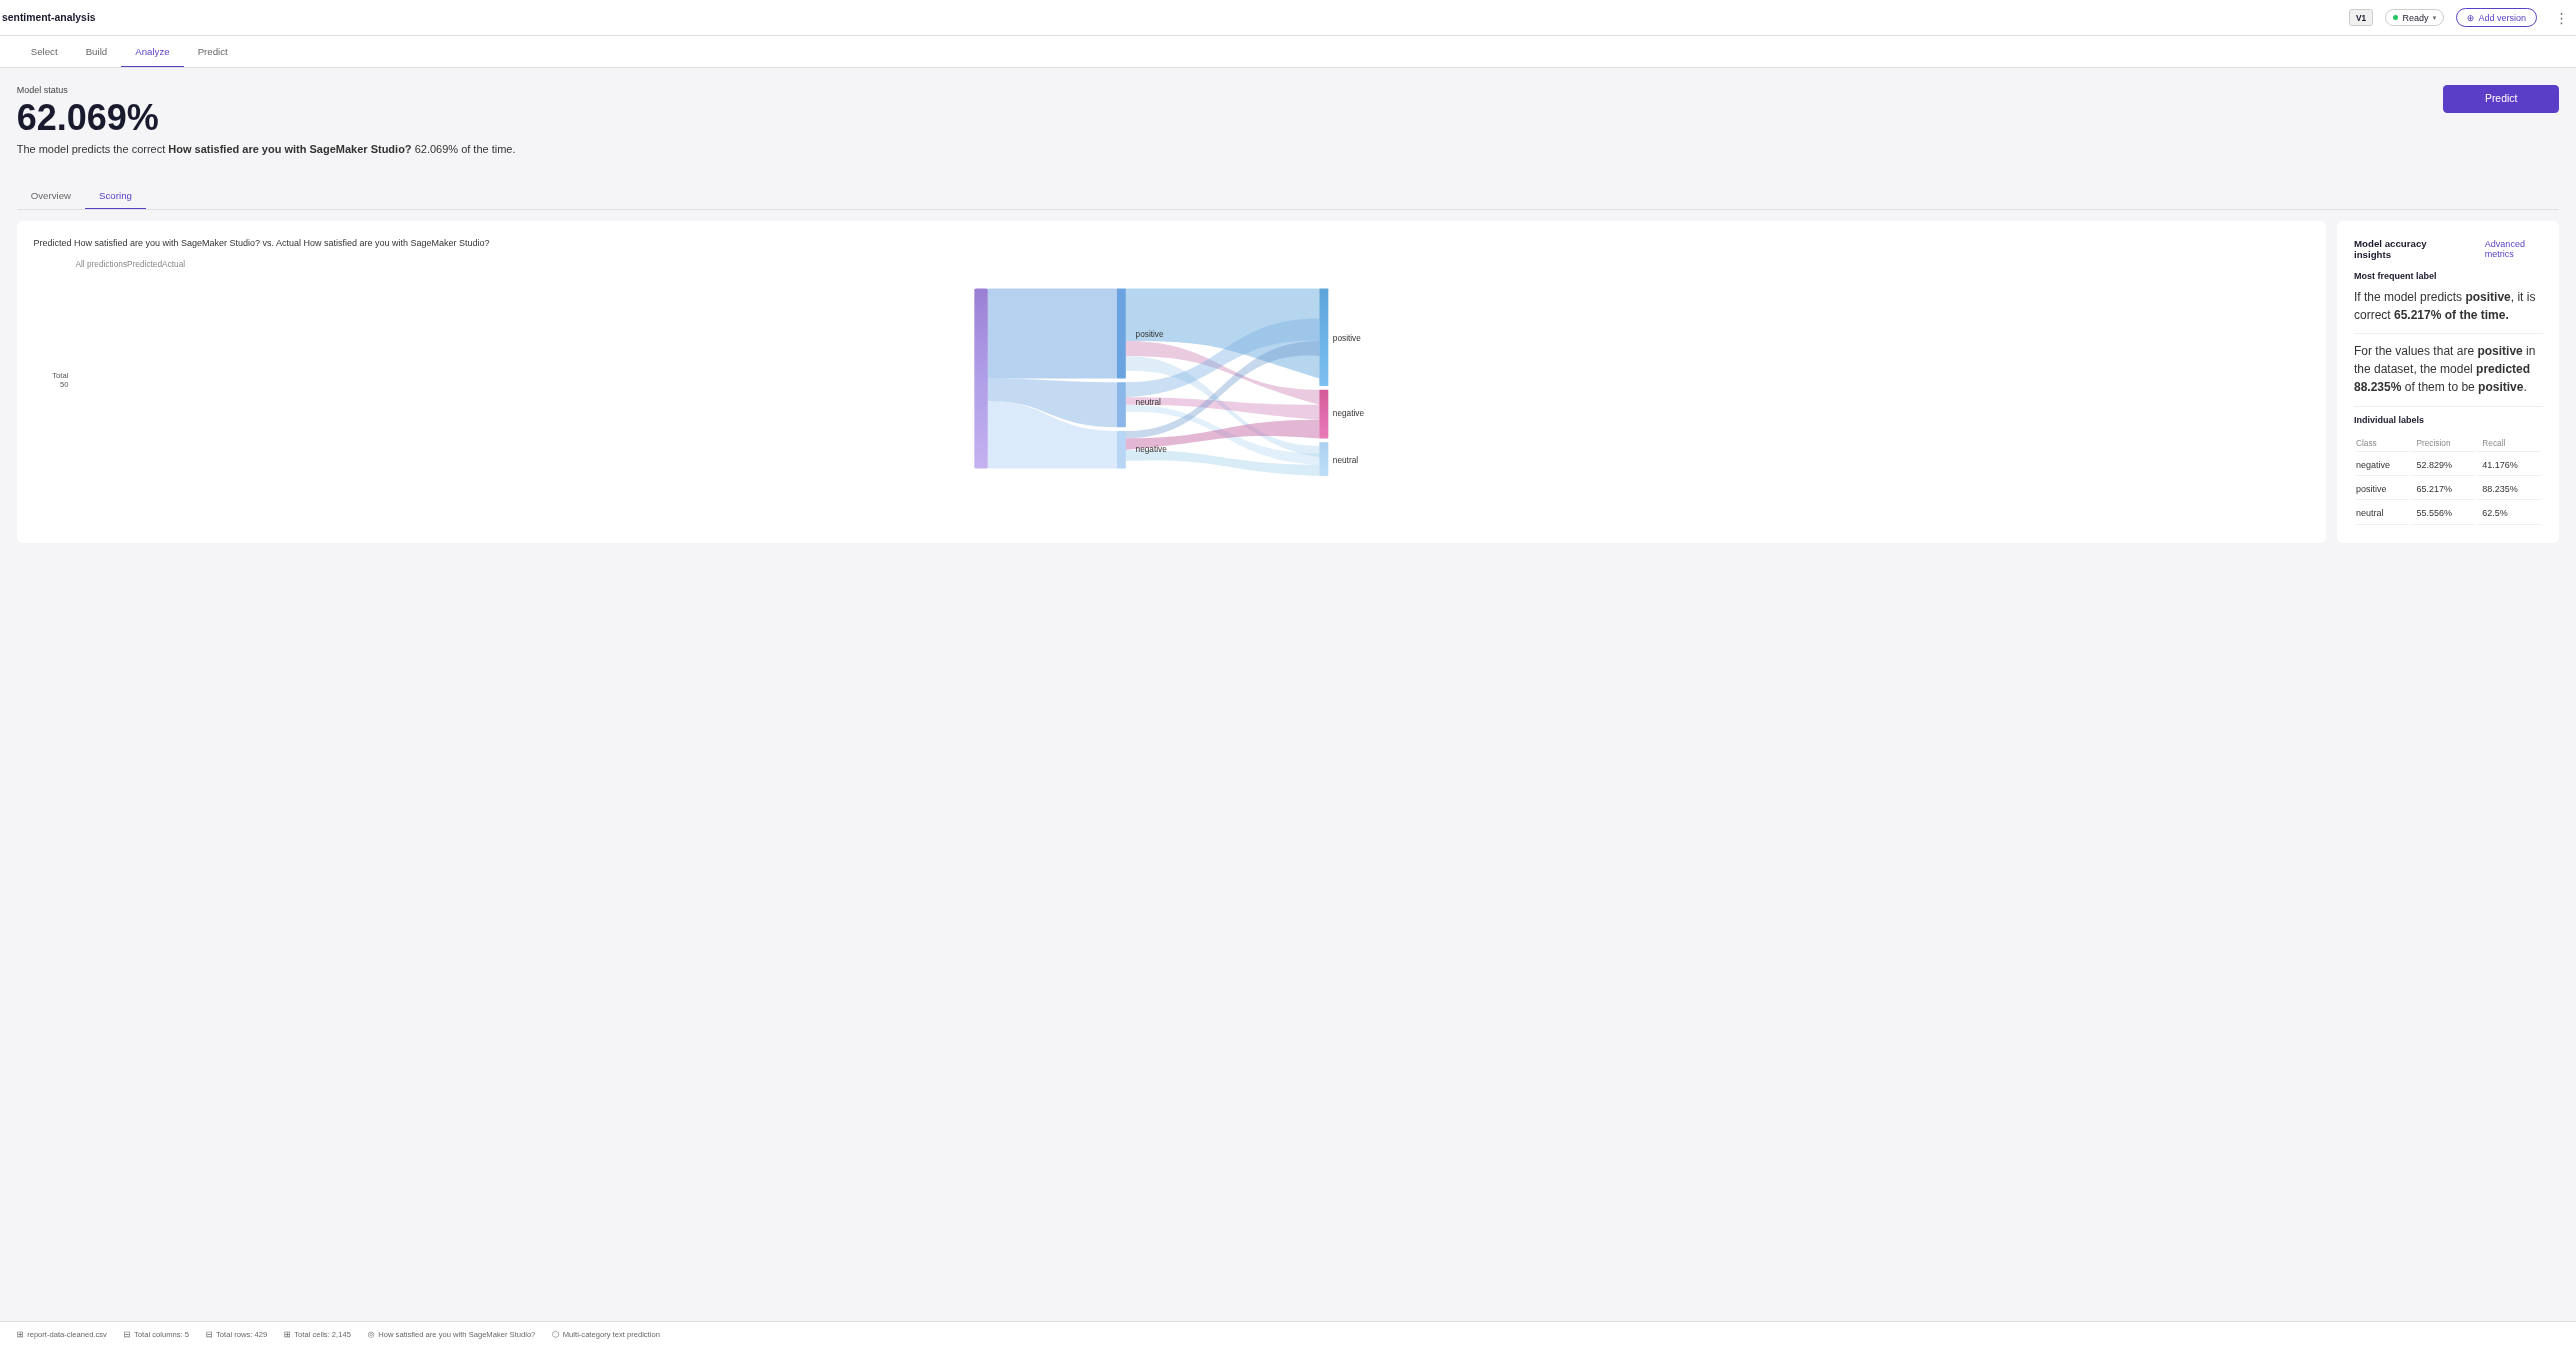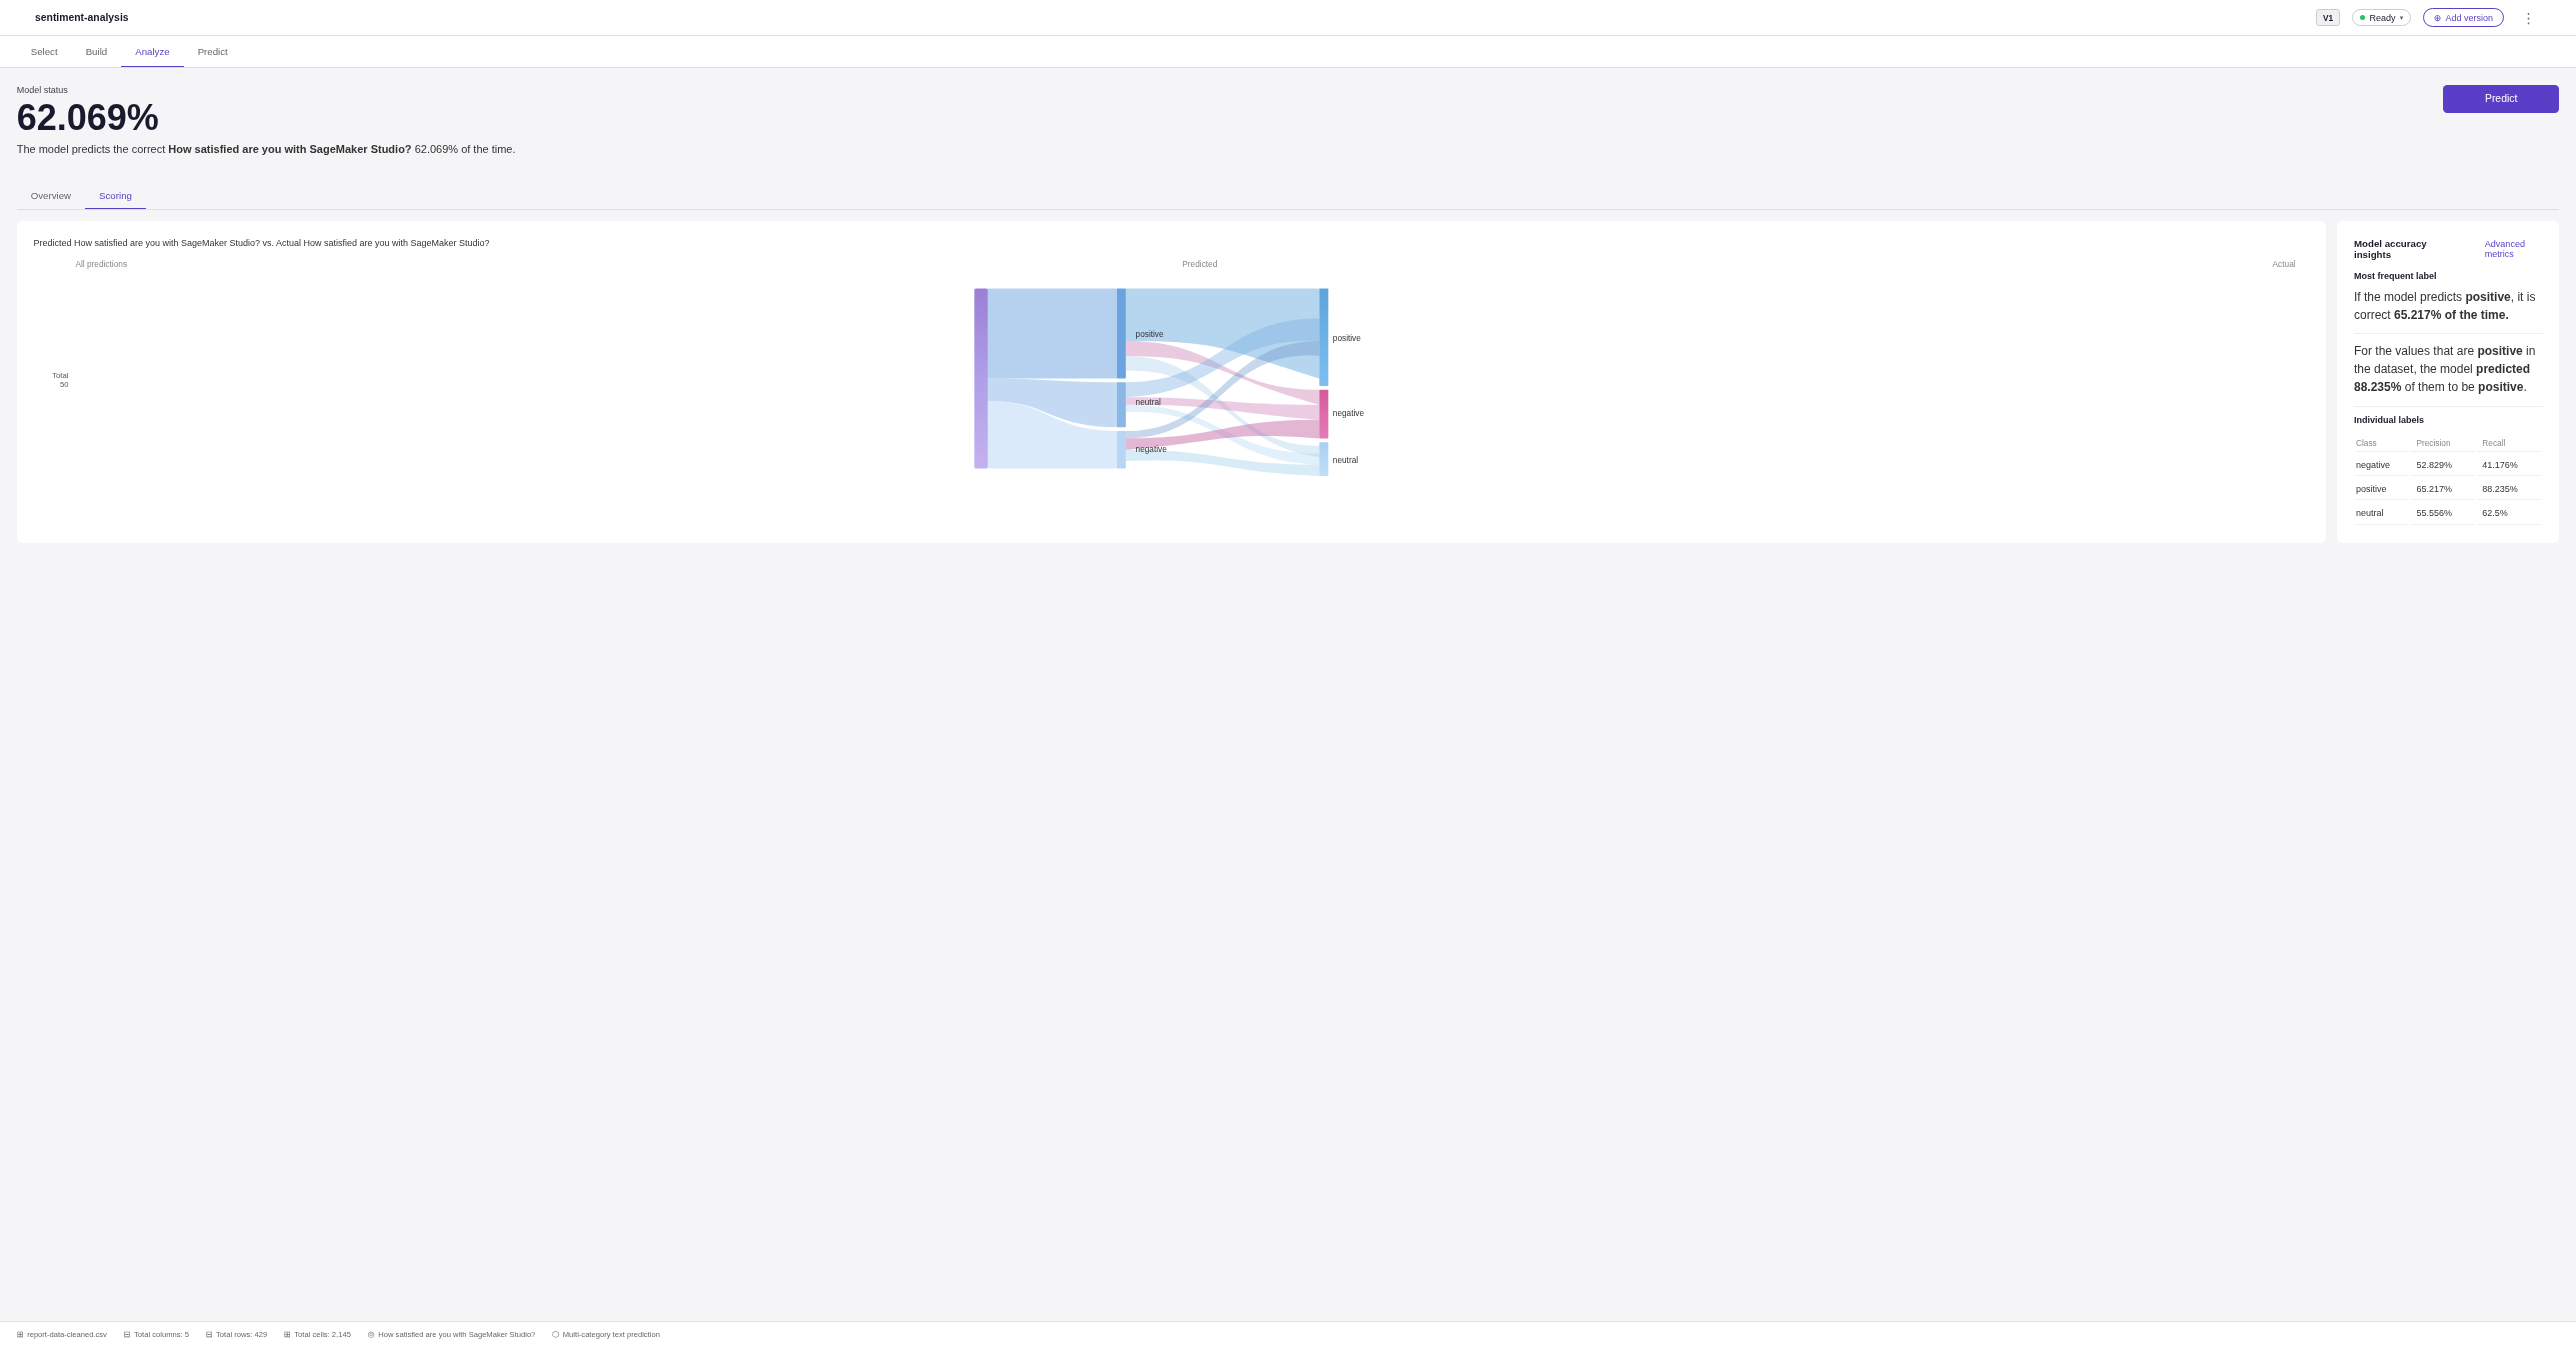--- a/index.html
+++ b/index.html
@@ -1,21 +1,21 @@
 <!DOCTYPE html>
 <html style="font-size:11px"><head>
   <meta charset="utf-8">
   <style>
     * { box-sizing: border-box; margin: 0; padding: 0; }
     body { font-family: -apple-system, BlinkMacSystemFont, 'Segoe UI', sans-serif; background: #f5f5f7; color: #1a1a2e; font-size: 9.7px; }
 
     .app-header {
       background: #fff;
       border-bottom: 0.7px solid #e0e0e0;
-      padding: 0 35px;
+      padding: 0 2px;
       display: flex;
       align-items: center;
       justify-content: space-between;
       height: 36px;
     }
     .app-title { font-weight: 600; font-size: 10.4px; color: #1a1a2e; }
 
     .header-right { display: flex; align-items: center; gap: 12px; margin-left: 44px; }
     .version-badge {
       background: #f0f0f0;
@@ -118,21 +118,21 @@
     .chart-panel {
       background: #fff;
       border-radius: 5.6px;
       padding: 16.7px;
       flex: 1;
       min-height: 278px;
     }
     .chart-title { font-size: 9px; color: #333; margin-bottom: 11px; }
     .chart-subtitle-row {
       display: flex;
-      justify-content: space-between;
+      justify-content: flex-start;
       font-size: 8.3px;
       color: #888;
       margin-bottom: 5.6px;
       padding-left: 42px;
       padding-right: 14px;
     }
 
     .sankey-container {
       display: flex;
       align-items: center;

